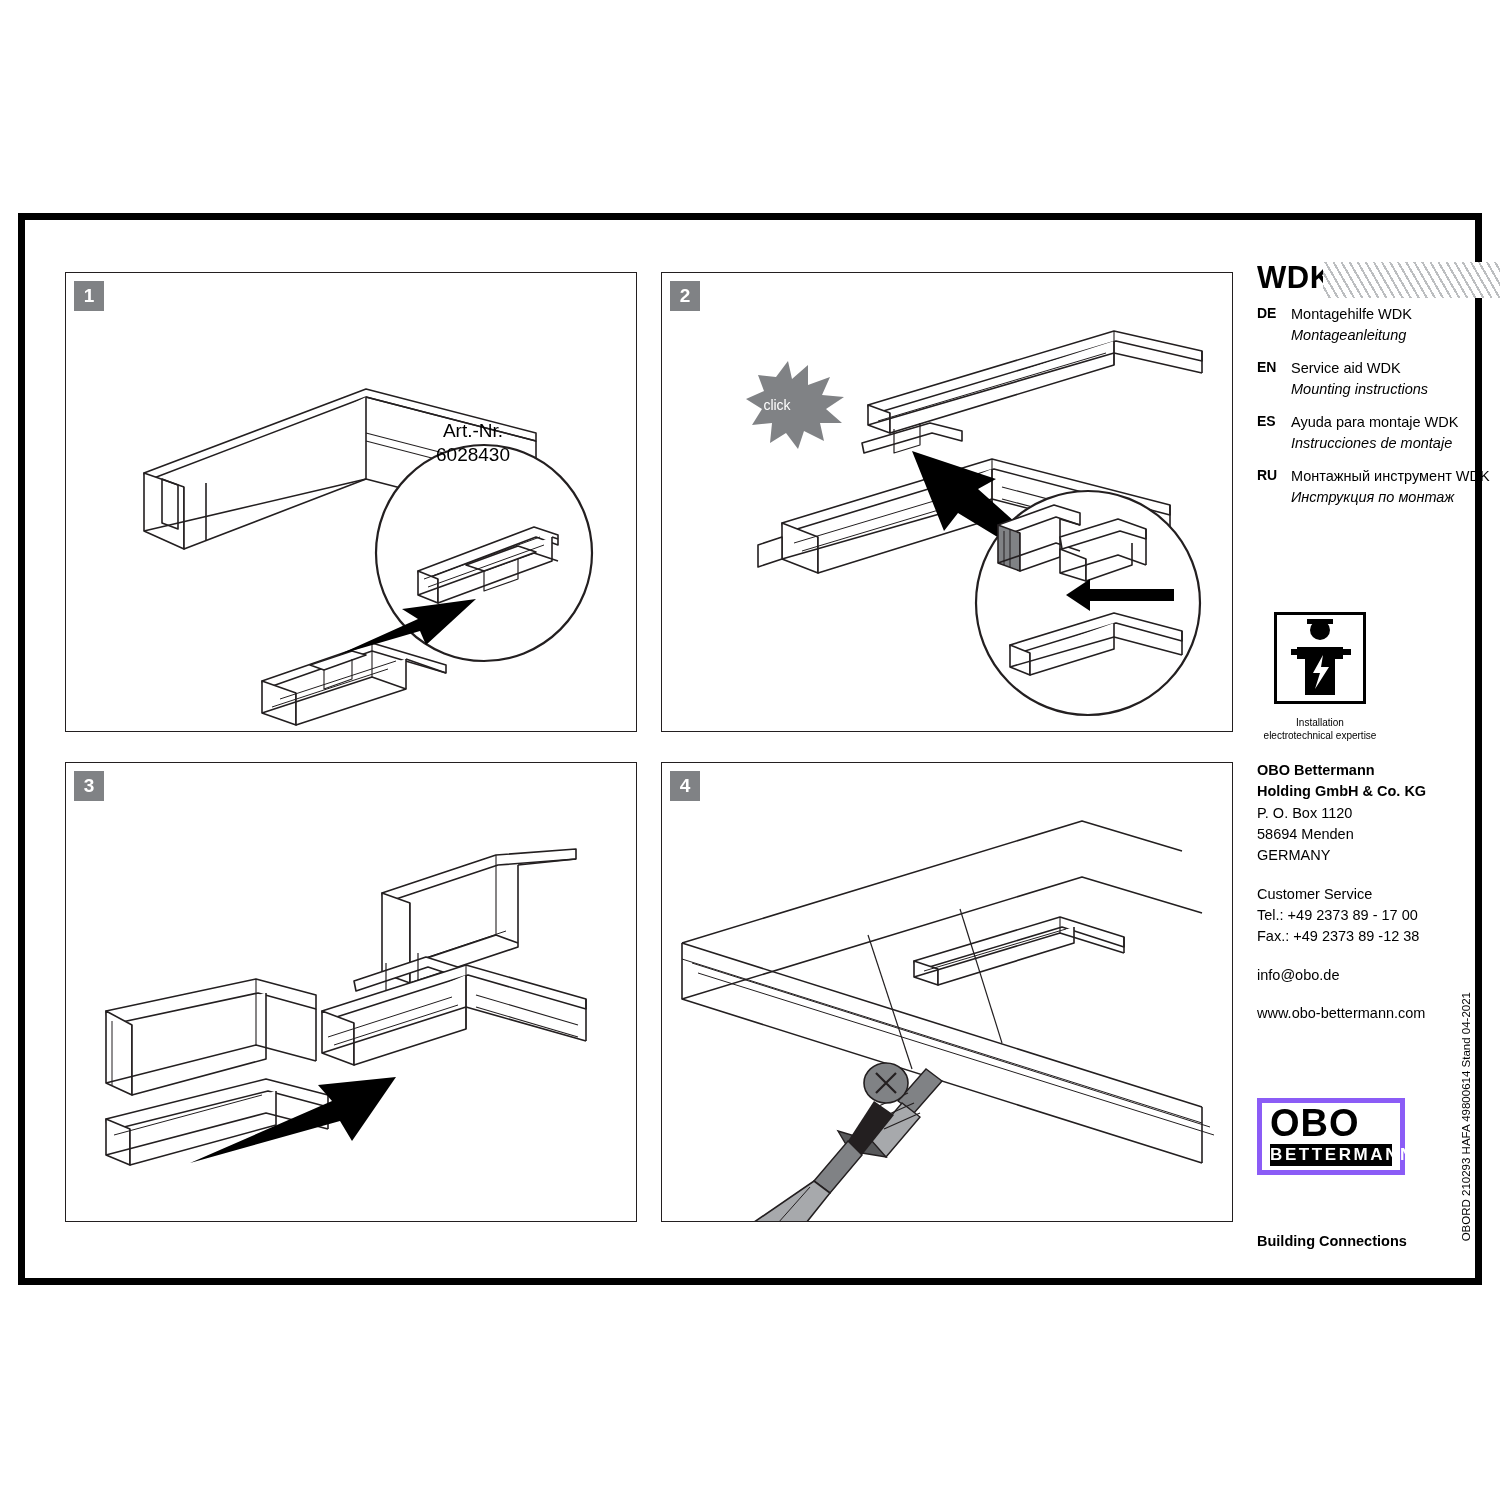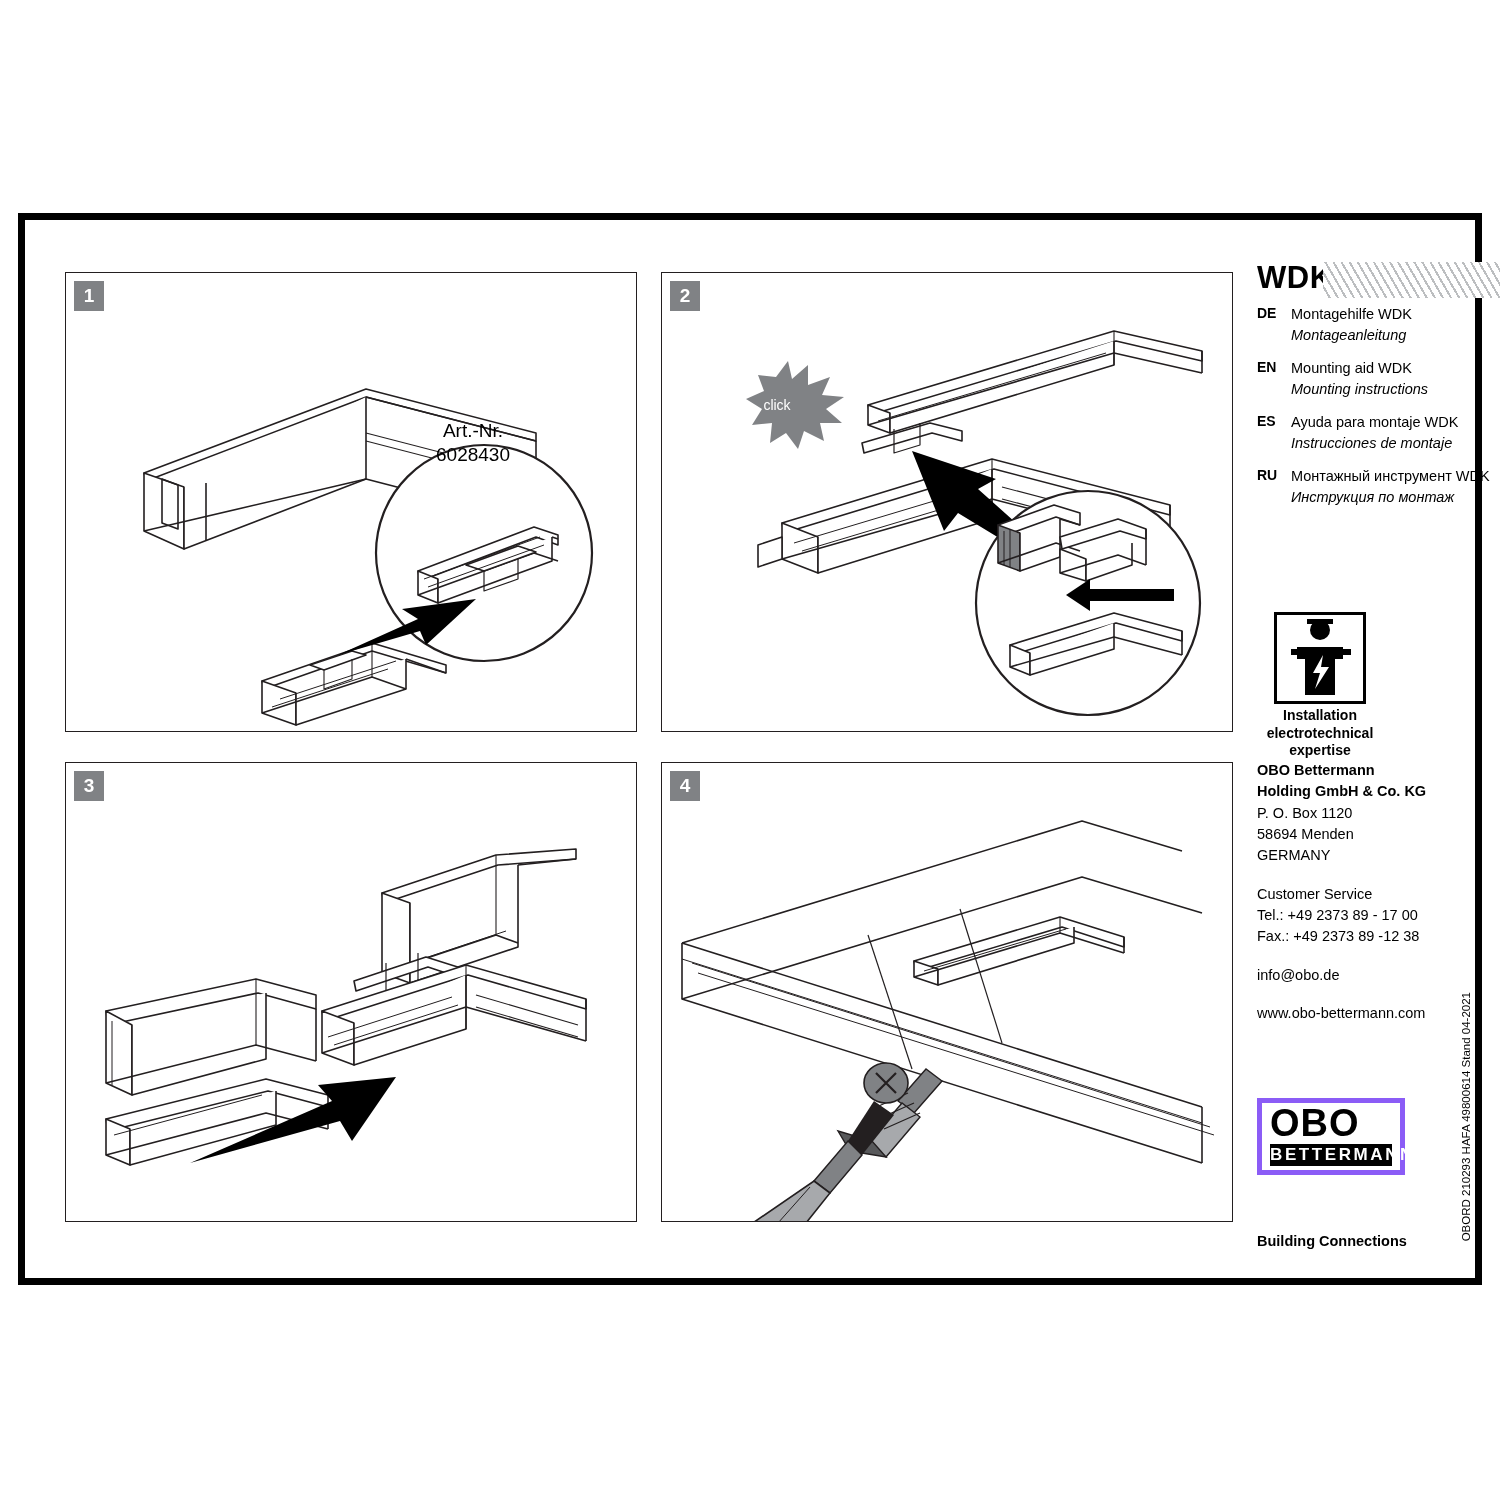--- a/index.html
+++ b/index.html
@@ -135,24 +135,24 @@
   }
   .vde-box {
     width: 92px;
     height: 92px;
     border: 3px solid #000;
     margin: 0 auto;
     position: relative;
     box-sizing: border-box;
   }
   .vde-caption {
-    font-size: 14px;
-    font-weight: bold;
+    font-size: 10px;
+    font-weight: normal;
     line-height: 1.25;
-    margin-top: 3px;
+    margin-top: 13px;
   }
 
   .addr {
     position: absolute;
     left: 0;
     top: 500px;
     width: 290px;
     font-size: 14.5px;
     line-height: 1.47;
   }
@@ -429,21 +429,21 @@
         <div class="lang-code">DE</div>
         <div class="lang-text">
           <div>Montagehilfe WDK</div>
           <div class="it">Montageanleitung</div>
         </div>
       </div>
 
       <div class="lang-row">
         <div class="lang-code">EN</div>
         <div class="lang-text">
-          <div>Mounting aid WDK</div>
+          <div>Service aid WDK</div>
           <div class="it">Mounting instructions</div>
         </div>
       </div>
 
       <div class="lang-row">
         <div class="lang-code">ES</div>
         <div class="lang-text">
           <div>Ayuda para montaje WDK</div>
           <div class="it">Instrucciones de montaje</div>
         </div>

